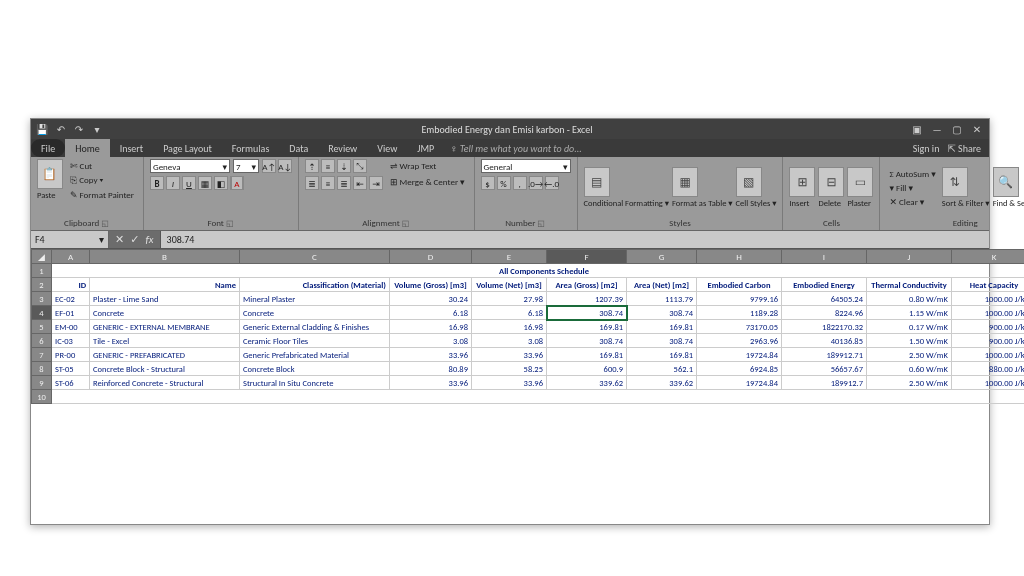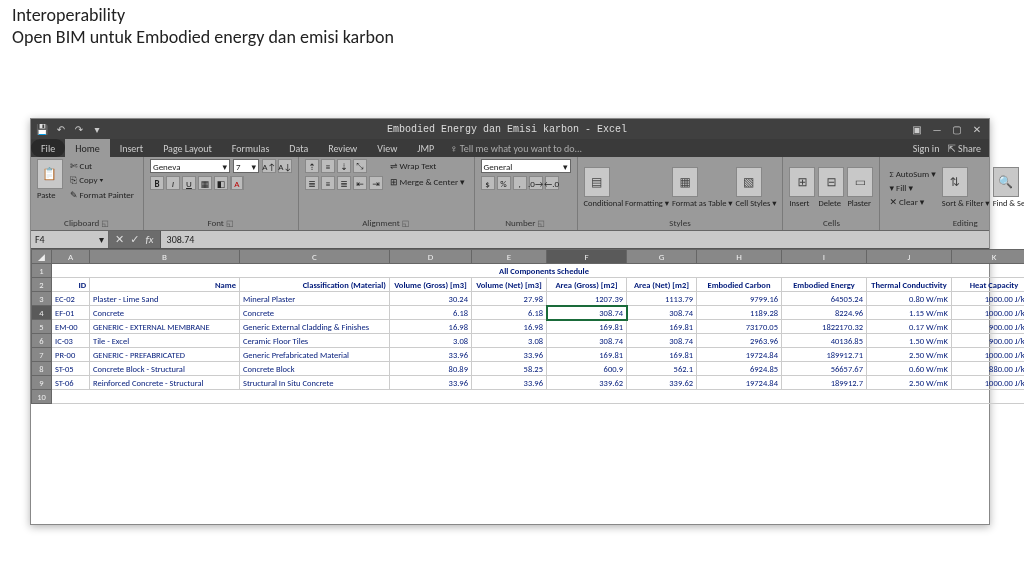--- a/index.html
+++ b/index.html
@@ -4,30 +4,30 @@
 <style>
   * { box-sizing: border-box; margin: 0; padding: 0; }
   body { font-family: Calibri, Arial, sans-serif; font-size: 11px; background: #fff; }
   .slide { width: 1024px; height: 576px; position: relative; }
   .slide-title { font-size: 18px; padding: 4px 12px; color: #222; }
   .excel-window { position: absolute; left: 30px; top: 118px; width: 960px; background: #2a2a2a; border: 1px solid #888; box-shadow: 0 2px 8px rgba(0,0,0,0.3); }
   
   
   .titlebar { display: flex; align-items: center; height: 20px; background: #404040; color: #ddd; padding: 0 6px; font-size: 10px; }
   .tb-left { display: flex; gap: 6px; align-items: center; }
-  .tb-center { flex: 1; text-align: center; font-family: Liberation Mono, monospace; }
+  .tb-center { flex: 1; text-align: center; }
   .tb-right { display: flex; gap: 8px; align-items: center; }
   .qat-icon { width: 12px; height: 12px; display: inline-flex; align-items: center; justify-content: center; color: #ccc; }
   
   
   .ribbon-tabs { display: flex; align-items: center; height: 18px; background: #3a3a3a; color: #ccc; font-size: 10px; }
   .rtab { padding: 0 10px; height: 100%; display: flex; align-items: center; cursor: pointer; }
   .rtab.active { background: #9a9a9a; color: #222; }
   .rtab.file { background: #2a2a2a; border-radius: 9px; }
-  .tellme { color: #aaa; padding: 0 6px; }
+  .tellme { color: #aaa; padding: 0 6px; font-style: italic; }
   .bulb { color: #ccc; margin-right: 2px; }
   .signin-area { margin-left: auto; display:flex; gap:8px; padding-right:8px;}
   
   
   .ribbon { display: flex; background: #9a9a9a; height: 74px; border-bottom: 1px solid #666; }
   .group { border-right: 1px solid #7a7a7a; padding: 2px 6px 0 6px; display:flex; flex-direction:column; }
   .group-body { flex:1; display:flex; align-items:flex-start; gap:4px; font-size:9px; color:#222; }
   .group-label { text-align:center; font-size:9px; color:#333; padding:1px 0 2px;}
   .vstack { display:flex; flex-direction:column; gap:1px; }
   .hstack { display:flex; gap:3px; align-items:center;}
@@ -58,24 +58,20 @@
   .hdr-row td.cell.num { text-align:center;}
   td.cell.num { text-align:right;}
   .active-cell { outline:2px solid #1a6b3a; outline-offset:-1px;}
   .empty-area { height:120px; border-top:none;}
   .corner { background:#6e6e6e; border:1px solid #555;}
 </style>
 </head>
 <body>
 
 <div class="slide">
-  <div class="slide-title">
-    <div>Interoperability</div>
-    <div>Open BIM untuk Embodied energy dan emisi karbon</div>
-  </div>
 
   <div class="excel-window">
 
     <div class="titlebar">
       <div class="tb-left">
         <span class="qat-icon">💾</span>
         <span class="qat-icon">↶</span>
         <span class="qat-icon">↷</span>
         <span class="qat-icon">▾</span>
       </div>

